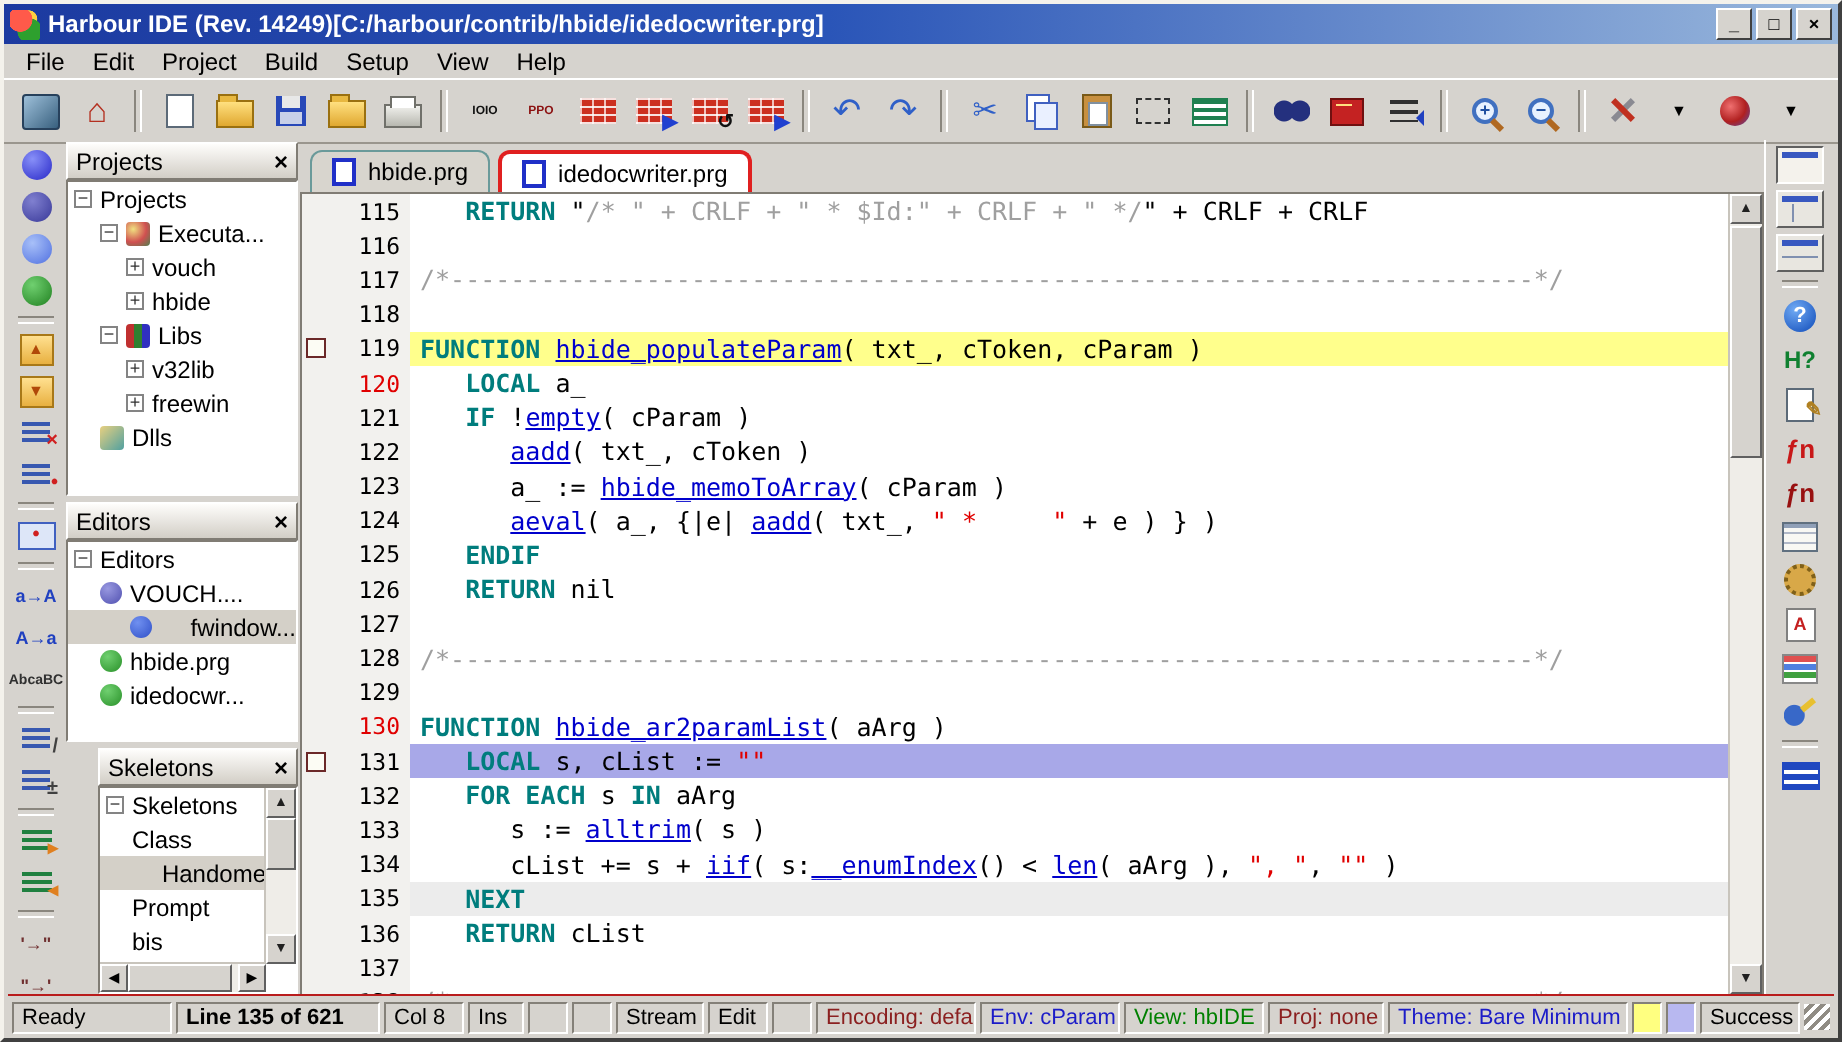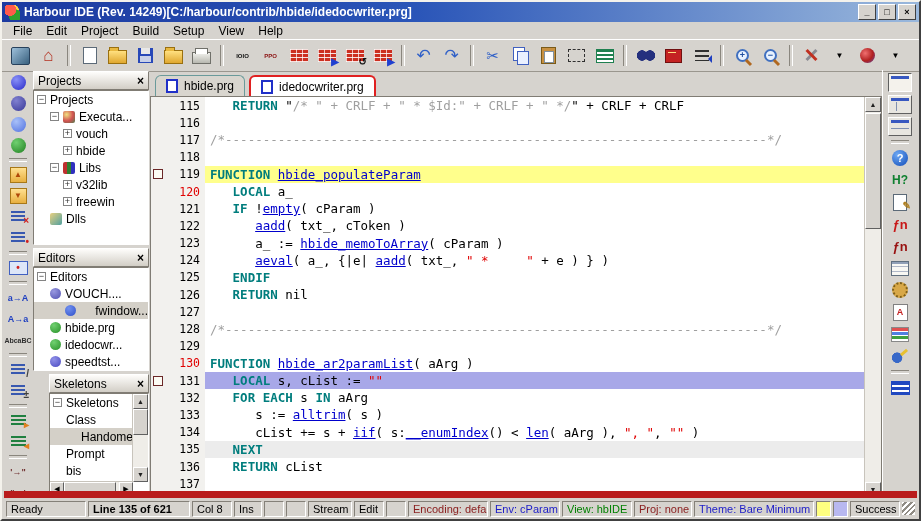--- a/index.html
+++ b/index.html
@@ -134,21 +134,21 @@
         display:flex;align-items:center;justify-content:center;font-size:7px;color:#202020;box-sizing:border-box;}
   .sbtn.up{top:0;} .sbtn.dn{bottom:0;}
   .vthumb{position:absolute;left:0;right:0;background:#d6d3ce;border:1px solid;border-color:#fff #606060 #606060 #fff;box-sizing:border-box;}
   .hsb{position:absolute;left:0;right:0;bottom:0;height:14px;background:#efede8;border-top:1px solid #c8c4bc;}
   .hbtn{position:absolute;top:0;bottom:0;width:14px;background:#d6d3ce;border:1px solid;border-color:#fff #606060 #606060 #fff;
         display:flex;align-items:center;justify-content:center;font-size:7px;box-sizing:border-box;}
   .hbtn.lt{left:0;} .hbtn.rt{right:0;}
   .hthumb{position:absolute;top:0;bottom:0;left:14px;width:52px;background:#d6d3ce;border:1px solid;border-color:#fff #606060 #606060 #fff;box-sizing:border-box;}
   
   #statusbar{position:absolute;left:2px;right:2px;bottom:0;height:21px;display:flex;align-items:center;gap:2px;
-             padding:0 2px;font-size:11px;background:#d6d3ce;border-top:7px solid #b91c1c;}
+             padding:0 2px;font-size:11px;background:#d6d3ce;border-top:1px solid #b91c1c;}
   .scell{height:16px;border:1px solid;border-color:#848078 #fff #fff #848078;display:flex;align-items:center;
          padding:0 4px;white-space:nowrap;overflow:hidden;box-sizing:border-box;flex:none;}
   .bold{font-weight:bold;}
   .st-red{color:#8b2020;} .st-blue{color:#1c1cc8;} .st-green{color:#008000;}
   .grip{margin-left:auto;width:13px;height:13px;flex:none;
         background:repeating-linear-gradient(135deg,#fff 0 2px,#908c84 2px 4px);}
 </style>
 </head>
 <body>
 
@@ -423,25 +423,20 @@
             </div>
             <div class="trow">
               <span class="tind" style="width: 13px;"></span>
               <span class="ticon circle" style="background: radial-gradient(circle at 35% 30%, rgb(112, 208, 112), rgb(40, 144, 40));"></span>
               <span class="tlbl">hbide.prg</span>
             </div>
             <div class="trow">
               <span class="tind" style="width: 13px;"></span>
               <span class="ticon circle" style="background: radial-gradient(circle at 35% 30%, rgb(112, 208, 112), rgb(40, 144, 40));"></span>
               <span class="tlbl">idedocwr...</span>
-            </div>
-            <div class="trow">
-              <span class="tind" style="width: 13px;"></span>
-              <span class="ticon circle" style="background: radial-gradient(circle at 35% 30%, rgb(144, 144, 232), rgb(72, 72, 192));"></span>
-              <span class="tlbl">speedtst...</span>
             </div>
           </div>
       </div>
       <div class="panel" id="panel-skeletons" style="flex:1;margin-bottom:1px;padding-left:16px;">
         <div class="phead">
           <span>Skeletons</span>
           <span class="pclose">×</span>
         </div>
         <div class="ptree" id="tree-skeletons" style="padding-right:15px;">
           <div class="vsb" style="position:absolute;right:0;top:0;bottom:14px;width:15px;">
@@ -514,21 +509,21 @@
             <div class="cl">
               <span class="mk"></span>
               <span class="ln">118</span>
               <span class="ct"></span>
             </div>
             <div class="cl">
               <span class="mk">
                 <span class="mkbox"></span>
               </span>
               <span class="ln">119</span>
-              <span class="ct hl-yellow"><span class="kw">FUNCTION</span><span> </span><span class="fn">hbide_populateParam</span></span>
+              <span class="ct hl-yellow"><span class="kw">FUNCTION</span><span> </span><span class="fn">hbide_populateParam</span><span>( txt_, cToken, cParam )</span></span>
             </div>
             <div class="cl">
               <span class="mk"></span>
               <span class="ln red">120</span>
               <span class="ct"><span>   </span><span class="kw">LOCAL</span><span> a_</span></span>
             </div>
             <div class="cl">
               <span class="mk"></span>
               <span class="ln">121</span>
               <span class="ct"><span>   </span><span class="kw">IF</span><span> !</span><span class="fn">empty</span><span>( cParam )</span></span>

